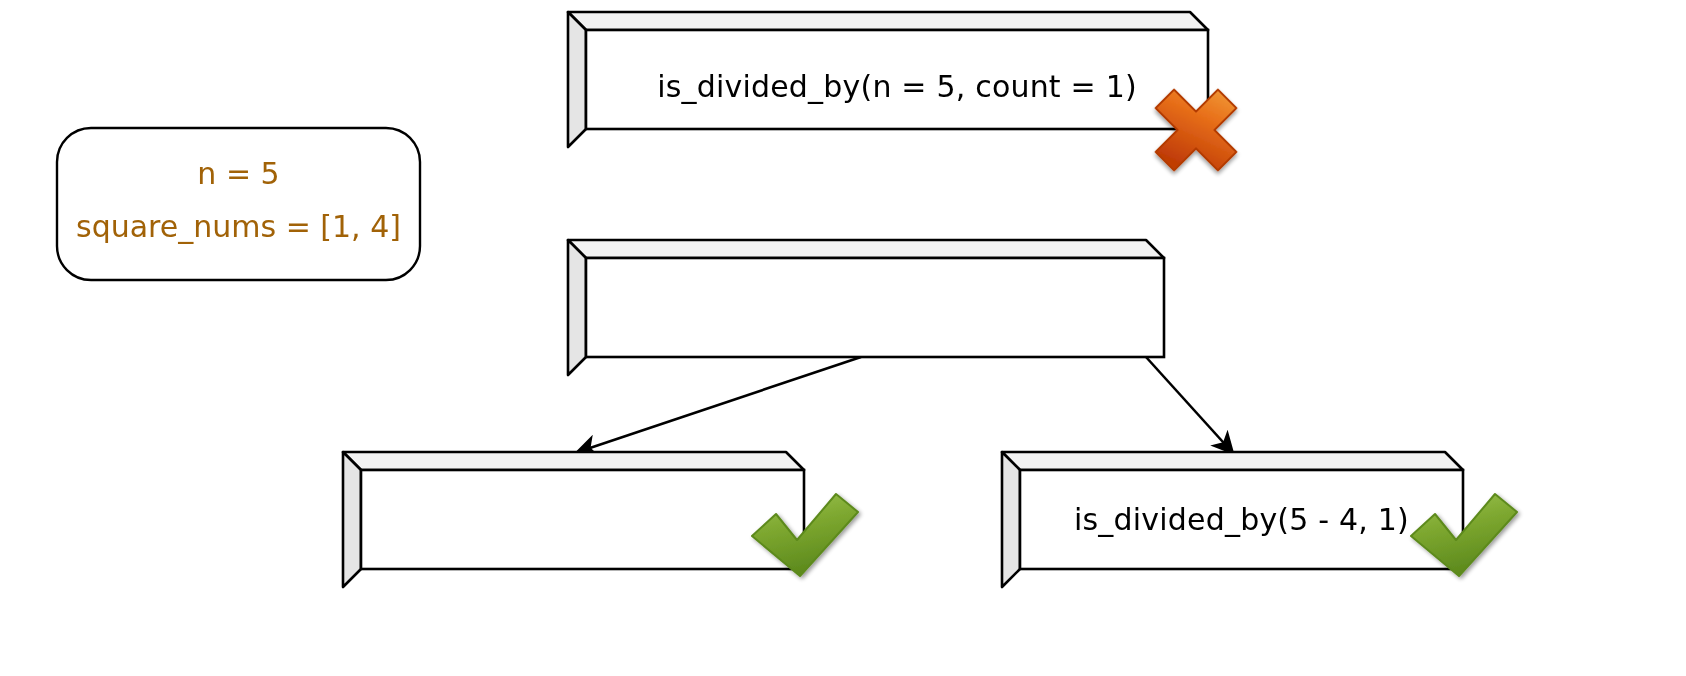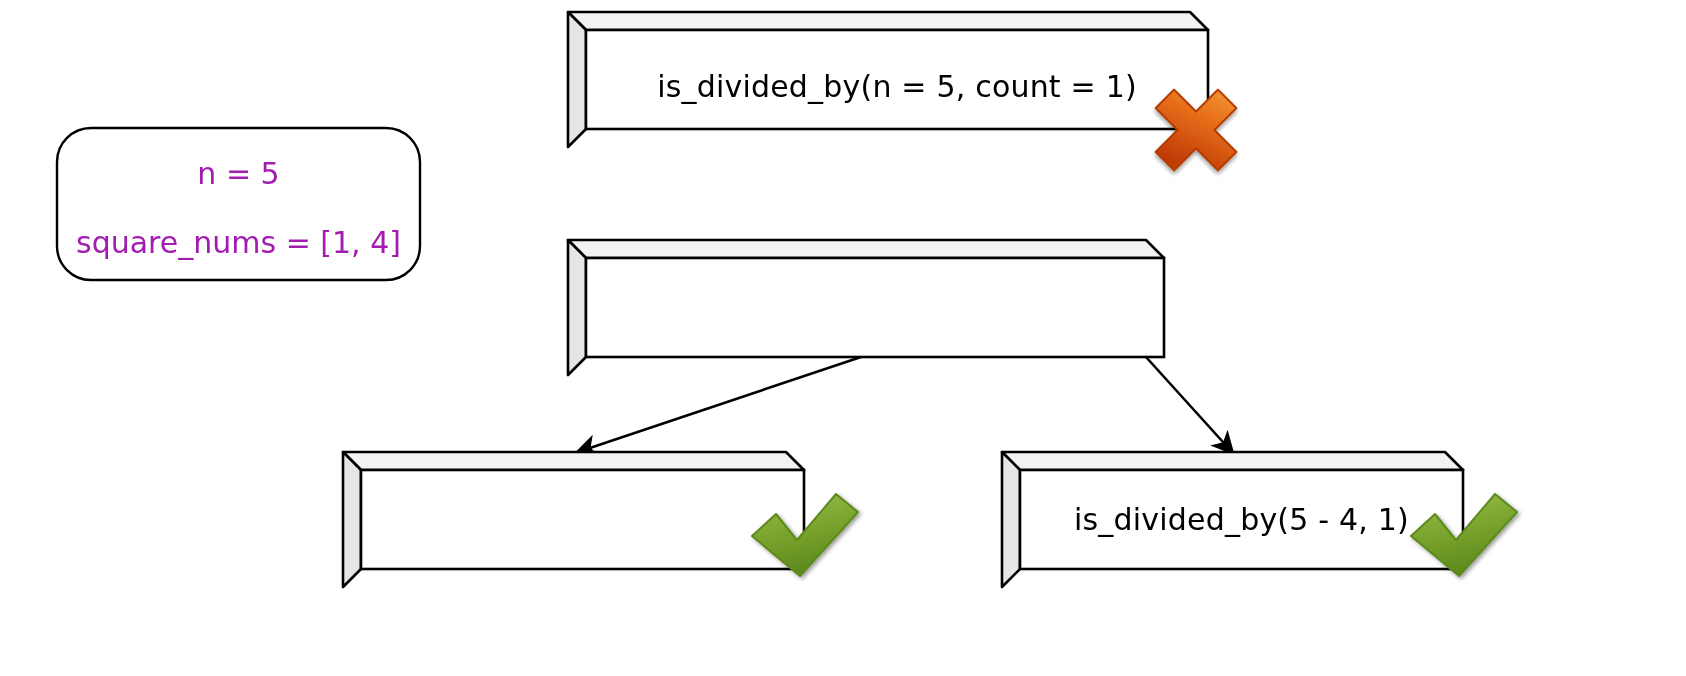--- a/index.html
+++ b/index.html
@@ -37,21 +37,21 @@
     font-family: "DejaVu Sans", "Liberation Sans", sans-serif;
     letter-spacing: 0.2px;
     white-space: nowrap;
     pointer-events: none;
   }
   .state-line {
     position: absolute;
     display: flex;
     align-items: center;
     justify-content: center;
-    color: #a21caf;
+    color: #a16207;
     font-size: 30px;
     white-space: nowrap;
     pointer-events: none;
   }
 </style>
 </head>
 <body>
 
 <div id="canvas">
 
@@ -137,21 +137,21 @@
 
     <g filter="url(#softshadow)">
       <path d="M 1411 536 L 1435 514 L 1456 540 L 1495 494 L 1517 512
                L 1459 576 Z" fill="url(#checkGrad)" stroke="#5d8a1d" stroke-width="2" stroke-linejoin="round"></path>
     </g>
 
   </svg>
 
   <div class="state-line" style="left:57px; top:143px; width:363px; height:60px;">n = 5</div>
 
-  <div class="state-line" style="left:57px; top:212px; width:363px; height:60px;">square_nums = [1, 4]</div>
+  <div class="state-line" style="left:57px; top:196px; width:363px; height:60px;">square_nums = [1, 4]</div>
 
   <div class="node-label" style="left:586px; top:30px; width:622px; height:113px;border-radius:31px;">is_divided_by(n = 5, count = 1)</div>
 
 
 
   <div class="node-label" style="left:1020px; top:470px; width:443px; height:99px;">is_divided_by(5 - 4, 1)</div>
 
 </div>
 
 </body></html>

